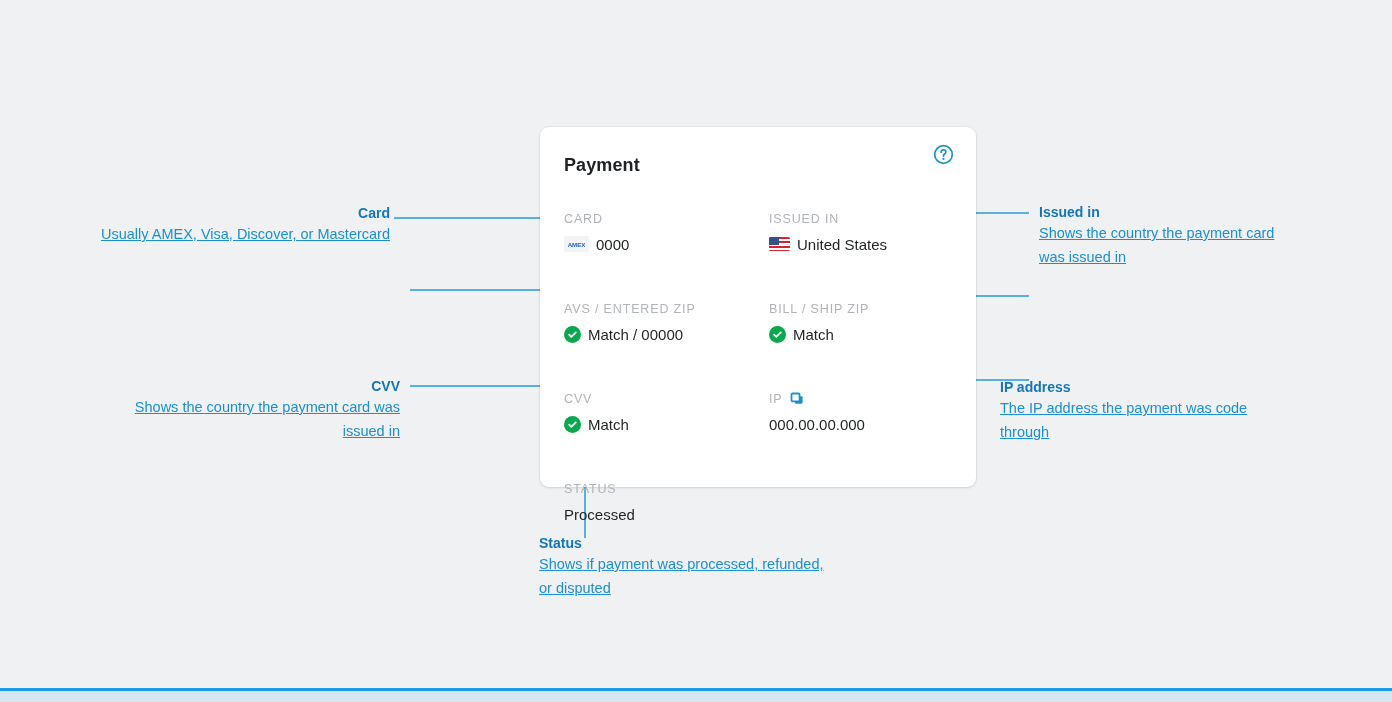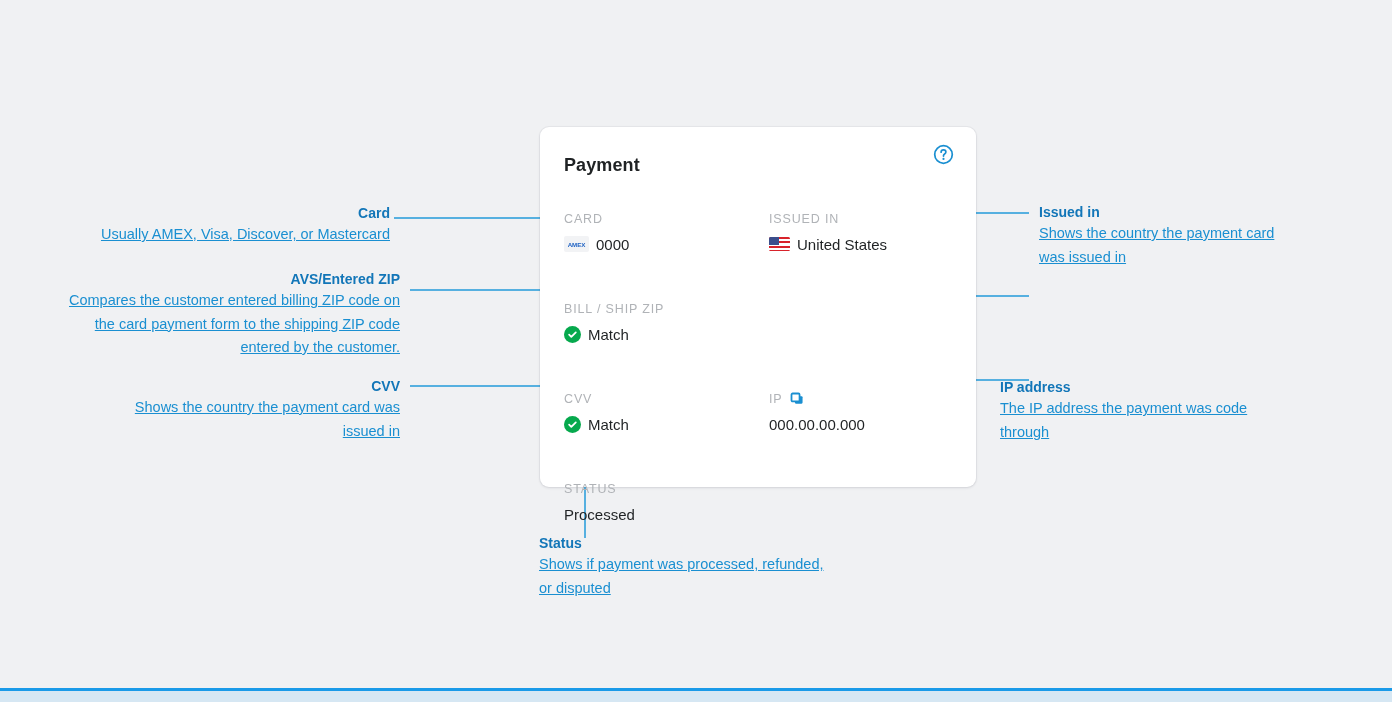--- a/index.html
+++ b/index.html
@@ -241,20 +241,31 @@
               <span class="canton"></span>
             </span>
             <span>United States</span>
           </div>
         </div>
       </div>
 
       <div class="row-gap"></div>
 
       <div class="field-row">
+        <div class="field">
+          <div class="field-label">AVS / ENTERED ZIP</div>
+          <div class="field-value">
+            <span class="check-badge">
+              <svg width="11" height="11" viewBox="0 0 12 12" aria-hidden="true">
+                <path d="M2.3 6.2l2.4 2.4 4.9-5" fill="none" stroke="#ffffff" stroke-width="1.9" stroke-linecap="round" stroke-linejoin="round"></path>
+              </svg>
+            </span>
+            <span>Match / 00000</span>
+          </div>
+        </div>
         <div class="field right">
           <div class="field-label">BILL / SHIP ZIP</div>
           <div class="field-value">
             <span class="check-badge">
               <svg width="11" height="11" viewBox="0 0 12 12" aria-hidden="true">
                 <path d="M2.3 6.2l2.4 2.4 4.9-5" fill="none" stroke="#ffffff" stroke-width="1.9" stroke-linecap="round" stroke-linejoin="round"></path>
               </svg>
             </span>
             <span>Match</span>
           </div>
@@ -303,24 +314,20 @@
       </div>
 
     </div>
   </div>
 
   <div class="anno left" style="left:60px; top:203px; width:330px;">
     <div class="anno-title">Card</div>
     <div class="anno-desc">Usually AMEX, Visa, Discover, or Mastercard</div>
   </div>
 
-  <div class="anno left" style="left:60px; top:269px; width:340px;">
-    <div class="anno-title">AVS/Entered ZIP</div>
-    <div class="anno-desc">Compares the customer entered billing ZIP code on the card payment form to the shipping ZIP code entered by the customer.</div>
-  </div>
 
   <div class="anno left" style="left:110px; top:376px; width:290px;">
     <div class="anno-title">CVV</div>
     <div class="anno-desc">Shows the country the payment card was issued in</div>
   </div>
 
   <div class="anno right" style="left:1039px; top:202px; width:240px;">
     <div class="anno-title">Issued in</div>
     <div class="anno-desc">Shows the country the payment card was issued in</div>
   </div>

